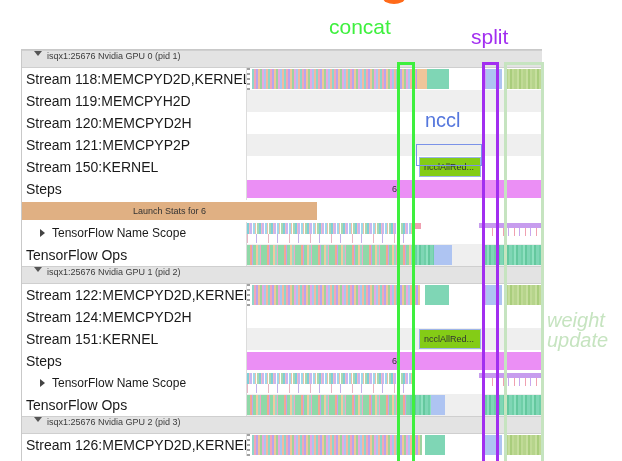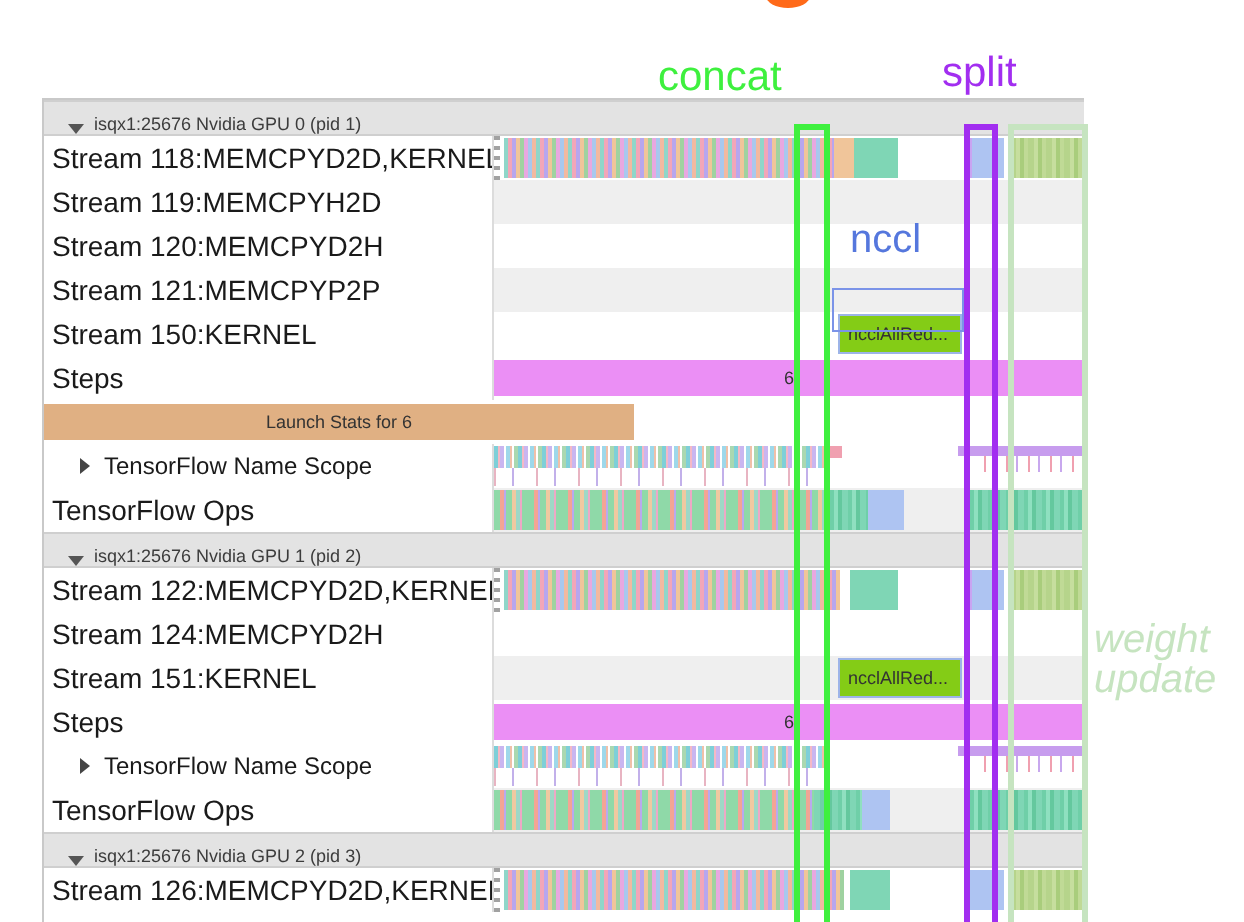--- a/index.html
+++ b/index.html
@@ -13,21 +13,21 @@
   #root { position: relative; width: 622px; height: 461px; background:#fff; }
 
   
   .anno-label {
     position: absolute;
     font-family: "Liberation Sans", sans-serif;
     font-weight: 400;
     white-space: nowrap;
     line-height: 1;
   }
-  #anno-concat { left: 329px; top: 28px; font-size: 21px; color: #3ef03e; }
+  #anno-concat { left: 329px; top: 16px; font-size: 21px; color: #3ef03e; }
   #anno-split  { left: 471px; top: 26px; font-size: 21px; color: #a22ef0; }
   #anno-nccl   { left: 425px; top: 110px; font-size: 20px; color: #5577dd; }
   #anno-weight { left: 547px; top: 310px; font-size: 20px; color: #c6e4c0; }
   #anno-weight .wline { display:block;font-style:italic; }
 
   #anno-orange-dot {
     position:absolute; left: 383px; top: -8px;
     width: 22px; height: 12px; border-radius: 50%;
     background: #ff6a19;
   }
@@ -47,21 +47,21 @@
     border-left: 1px solid #c9c9c9;
     border-top: 1px solid #c9c9c9;
     overflow: hidden;
   }
 
   .group-header {
     height: 18px;
     background: #e3e3e3;
     border-top: 1px solid #cfcfcf;
     border-bottom: 1px solid #cfcfcf;
-    display: flex; align-items: flex-end;
+    display: flex; align-items: flex-start;
     padding-left: 12px;
     font-size: 9px; color: #3c3c3c;
   }
   .group-header .tri {
     width: 0; height: 0;
     border-left: 4px solid transparent;
     border-right: 4px solid transparent;
     border-top: 5px solid #555;
     margin-right: 5px;
   }

